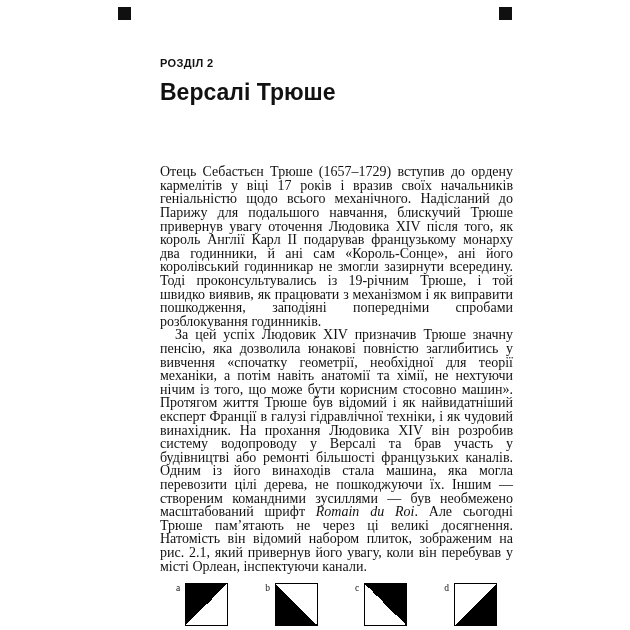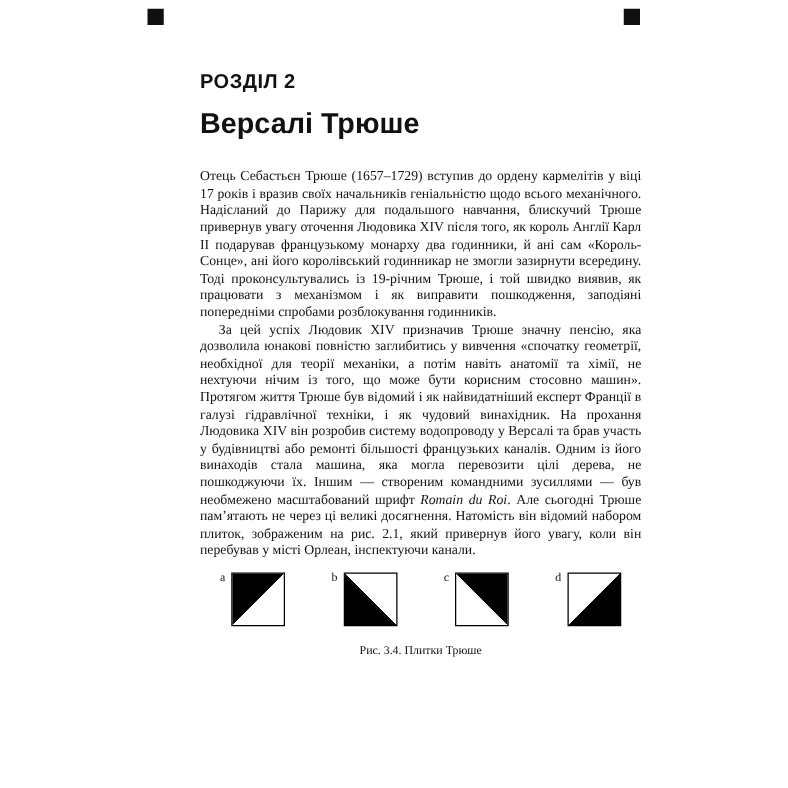--- a/index.html
+++ b/index.html
@@ -11,30 +11,30 @@
     font-family:"Liberation Serif", serif;
     color:#111;
   }
   .corner{position:absolute;top:7px;width:13px;height:13px;background:#101010;}
   .corner.left{left:118px;}
   .corner.right{right:118px;}
   .content{position:absolute;left:160px;top:0;width:353px;}
   .chapter{
     margin-top:57px;
     font-family:"Liberation Sans", sans-serif;
-    font-weight:700;font-size:16px;letter-spacing:.4px;
+    font-weight:700;font-size:11px;letter-spacing:.4px;
   }
   .title{
     margin:11px 0 0 0;
     font-family:"Liberation Sans", sans-serif;
     font-weight:700;font-size:23px;line-height:1.1;
   }
   .body{
-    margin-top:24px;
-    font-size:11px;line-height:13.6px;
+    margin-top:60px;
+    font-size:14px;line-height:13.6px;
     text-align:justify;
   }
   .body p{margin:0;}
   .body p.indent{text-indent:15px;}
   .body i{font-style:italic;}
   figure{margin:10px 0 0 0;padding:0;text-align:center;}
   .tiles{display:flex;justify-content:center;align-items:flex-start;gap:37px;}
   .tile-group{display:flex;align-items:flex-start;gap:5px;}
   .tile-label{font-size:9.5px;line-height:1;padding-top:1px;}
   .tile{width:43px;height:43px;border:1px solid #000;box-sizing:border-box;}

